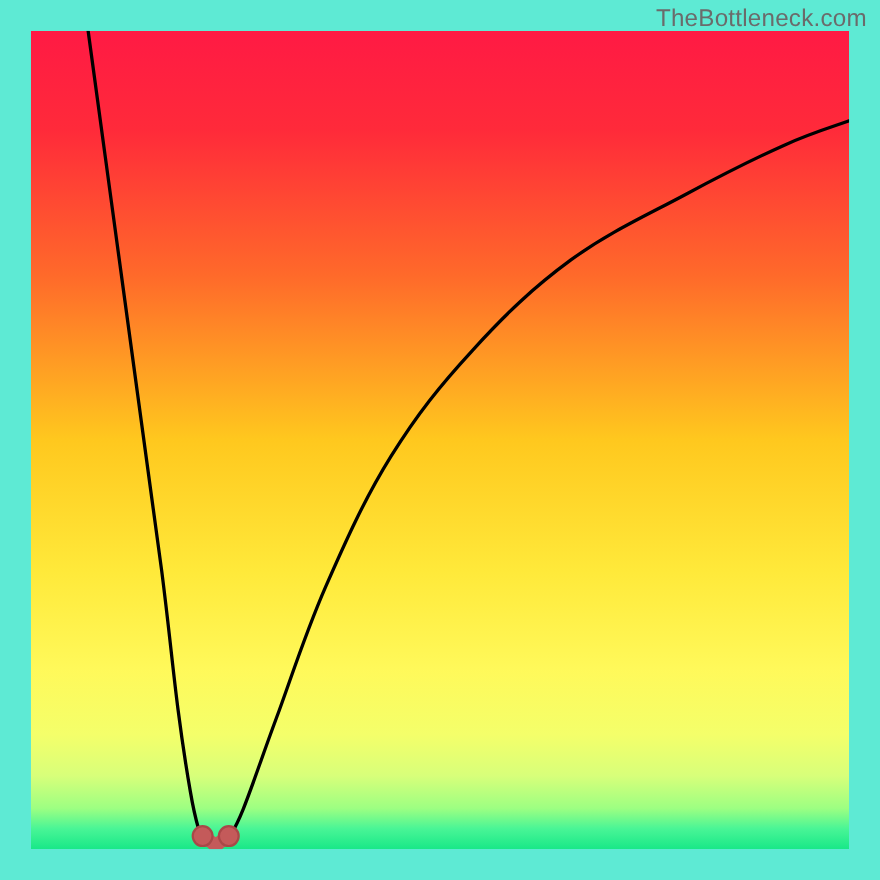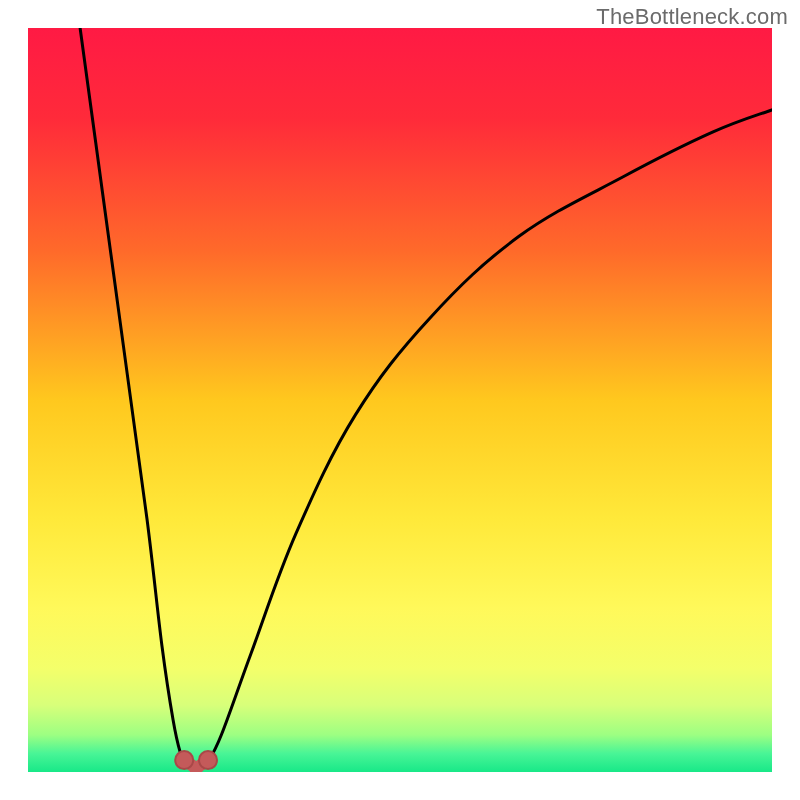--- a/index.html
+++ b/index.html
@@ -8,21 +8,21 @@
     width: 800px;
     height: 800px;
     background: #000;
     overflow: hidden;
     font-family: Arial, Helvetica, sans-serif;
   }
   .stage {
     position: relative;
     width: 800px;
     height: 800px;
-    background: #ffffff;
+    background: #5eead4;
   }
   .plot-area {
     position: absolute;
     left: 28px;
     top: 28px;
     width: 744px;
     height: 744px;
     overflow: hidden;
   }
   .gradient {

